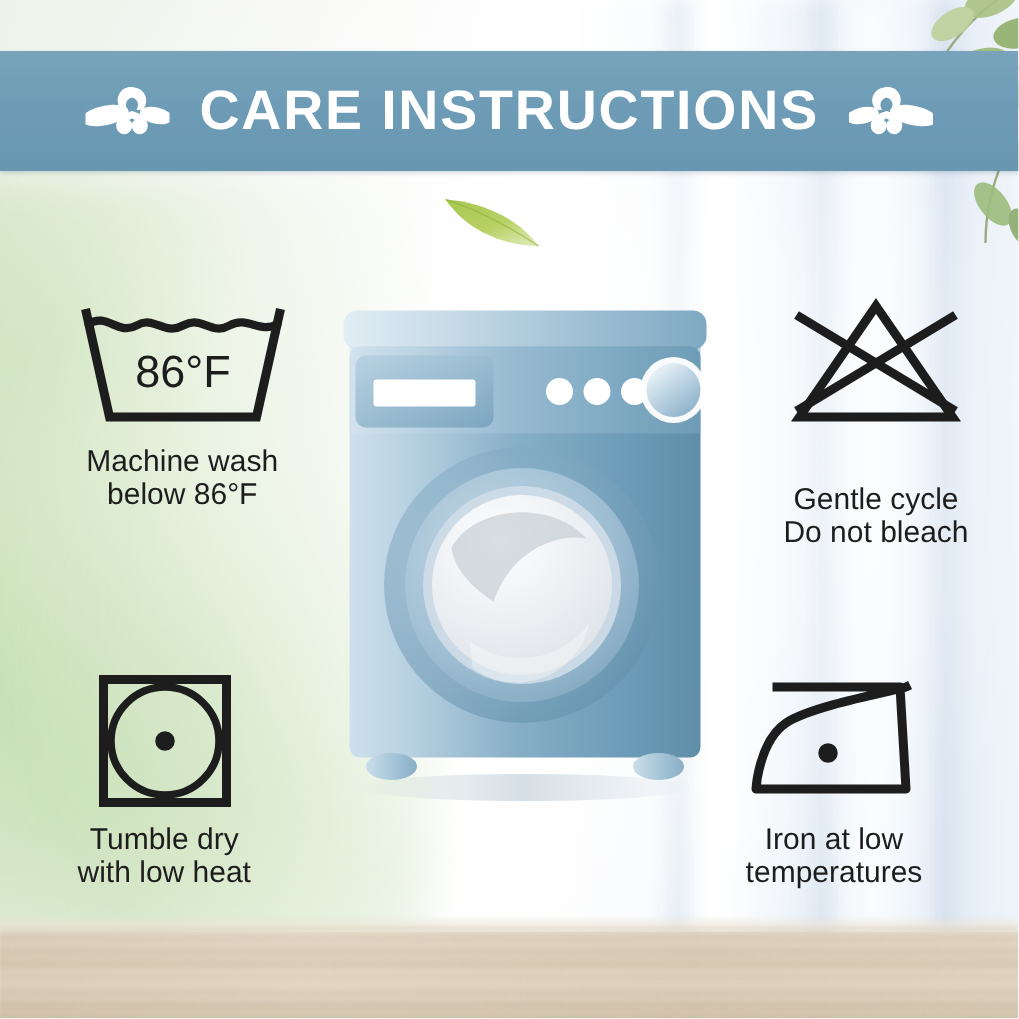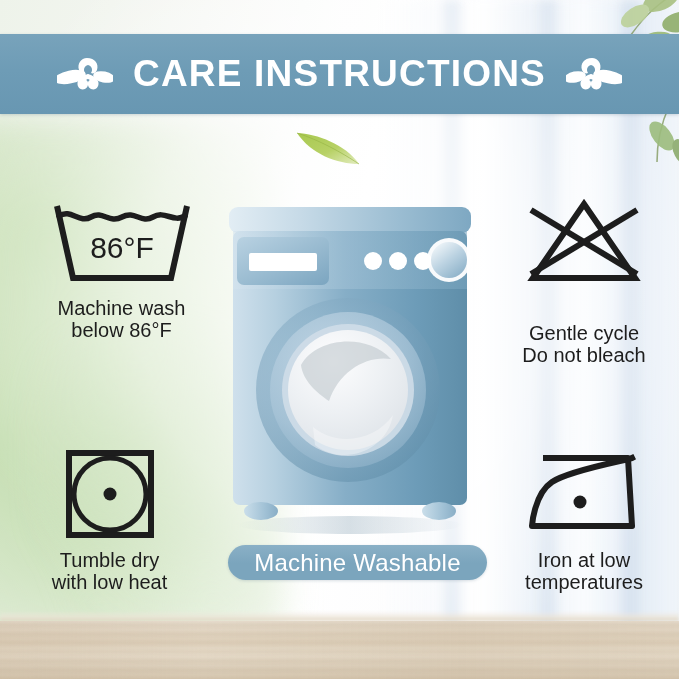--- a/index.html
+++ b/index.html
@@ -180,21 +180,21 @@
   
   .care-item {
     position: absolute;
     display: flex;
     flex-direction: column;
     align-items: center;
   }
   .care-item.tl { left: 14px;  top: 196px; width: 215px; }
   .care-item.tr { left: 492px; top: 196px; width: 184px; gap: 25px; }
   .care-item.bl { left: 2px;  top: 448px; width: 215px; }
-  .care-item.br { left: 492px; top: 448px; width: 184px; }
+  .care-item.br { left: 464px; top: 448px; width: 184px; }
 
   .care-symbol {
     height: 95px;
     display: flex;
     align-items: flex-start;
     justify-content: center;
     text-decoration: underline;
   }
   .care-label {
     margin-top: 6px;
@@ -434,17 +434,14 @@
     <circle cx="123" cy="185" r="66" fill="#cfdde8" opacity="0.9"></circle>
     <circle cx="123" cy="185" r="60" fill="url(#glassGrad)"></circle>
 
     <path d="M76 160 C92 132, 142 128, 166 154 C142 150, 114 166, 104 196 C92 188, 78 176, 76 160 Z" fill="#b9c2c9" opacity="0.55"></path>
     <path d="M88 222 C112 242, 150 236, 168 210 C162 246, 118 262, 90 240 Z" fill="#ffffff" opacity="0.35"></path>
 
     <ellipse cx="36" cy="306" rx="17" ry="9" fill="url(#footGrad)"></ellipse>
     <ellipse cx="214" cy="306" rx="17" ry="9" fill="url(#footGrad)"></ellipse>
   </svg>
 
-  <div class="pill">
-    <span class="pill-text">Machine Washable</span>
-  </div>
 
 </div>
 
 </body></html>

